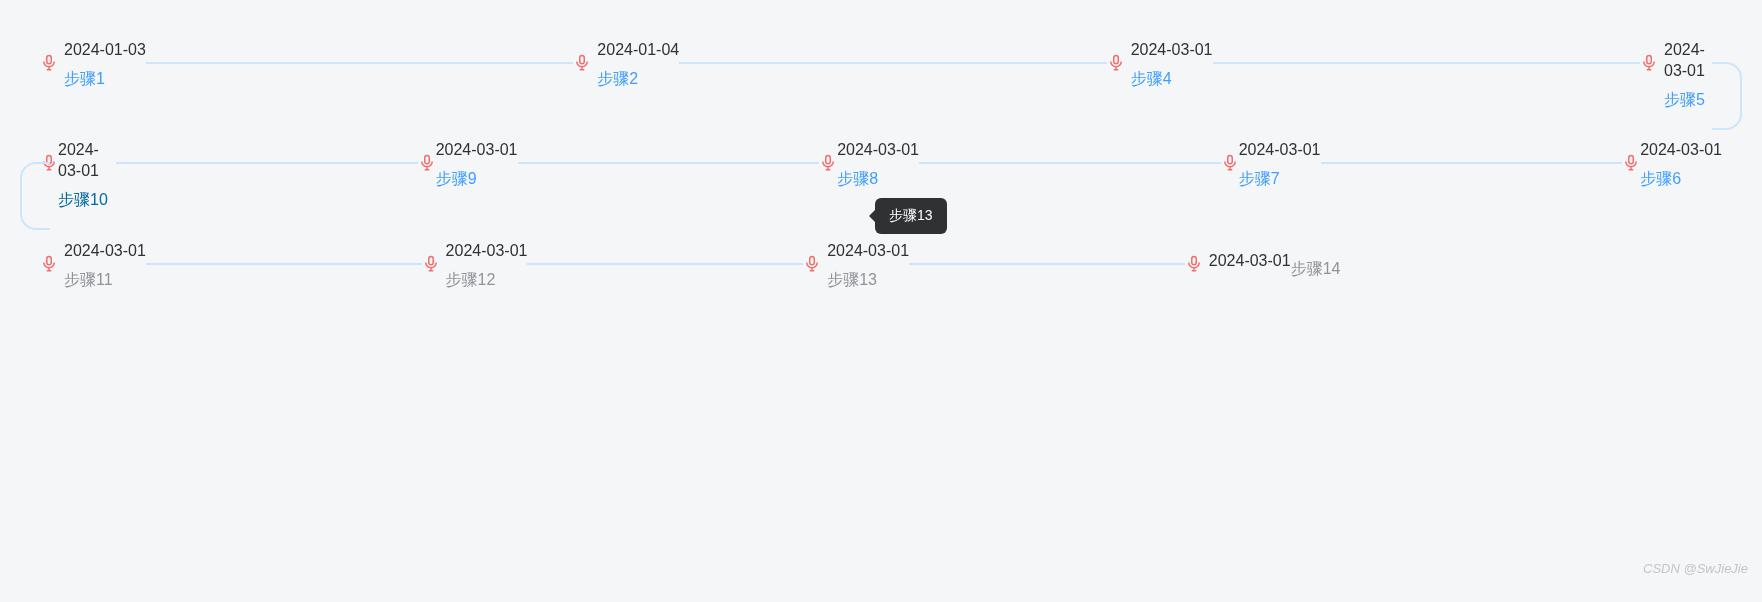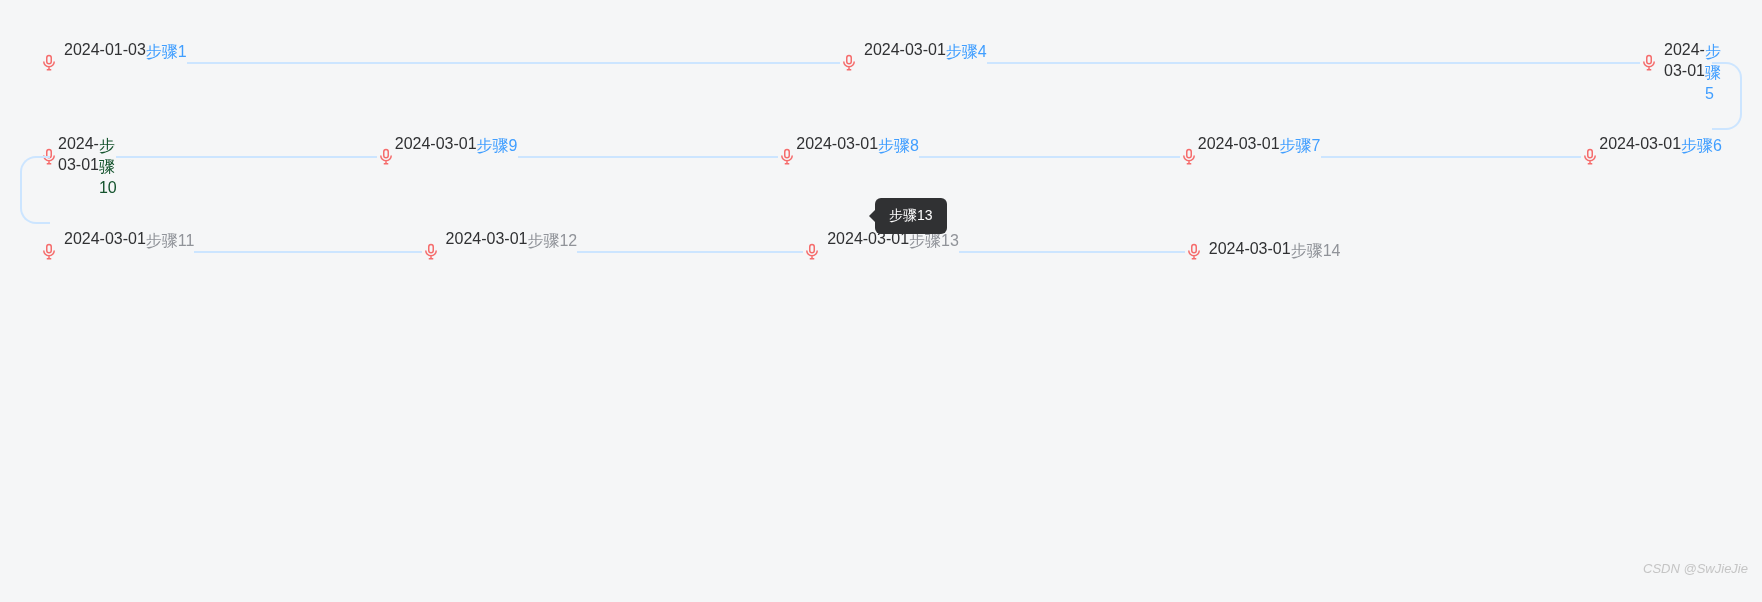--- a/index.html
+++ b/index.html
@@ -30,28 +30,28 @@
       width: 18px;
       height: 22px;
       flex-shrink: 0;
       position: relative;
       margin-top: 12px;
       margin-right: 6px;
     }
     .mic-icon svg { display: block; }
     .item-text {
       display: flex;
-      flex-direction: row;
+      flex-direction: column;
       font-size: 16px;
       line-height: 1.3;
     }
     .date-text { color: #303133; }
-    .step-text { margin-top: 2px; }
+    .step-text { margin-top: 8px; }
     .step-blue { color: #409eff; }
-    .step-green { color: #14532d; }
+    .step-green { color: #0369a1; }
     .step-gray { color: #909399; }
     .connector {
       flex: 1;
       height: 2px;
       background: #cce5ff;
       margin-top: 22px;
       min-width: 30px;
     }
     .snake-connector-right {
       position: absolute;
@@ -129,20 +129,33 @@
       <div class="connector"></div>
     </div>
     <div class="timeline-item">
       <span class="mic-icon">
         <svg viewBox="0 0 24 24" width="18" height="22" fill="none" stroke="#f56c6c" stroke-width="2">
             <rect x="9" y="2" width="6" height="11" rx="3"></rect>
             <path d="M5 10a7 7 0 0 0 14 0M12 17v4M9 21h6"></path>
           </svg>
       </span>
       <div class="item-text">
+        <span class="date-text">2024-01-04</span>
+        <span class="step-text step-blue">步骤2</span>
+      </div>
+      <div class="connector"></div>
+    </div>
+    <div class="timeline-item">
+      <span class="mic-icon">
+        <svg viewBox="0 0 24 24" width="18" height="22" fill="none" stroke="#f56c6c" stroke-width="2">
+            <rect x="9" y="2" width="6" height="11" rx="3"></rect>
+            <path d="M5 10a7 7 0 0 0 14 0M12 17v4M9 21h6"></path>
+          </svg>
+      </span>
+      <div class="item-text">
         <span class="date-text">2024-03-01</span>
         <span class="step-text step-blue">步骤4</span>
       </div>
       <div class="connector"></div>
     </div>
     <div class="timeline-item" style="flex:0 0 auto;">
       <span class="mic-icon">
         <svg viewBox="0 0 24 24" width="18" height="22" fill="none" stroke="#f56c6c" stroke-width="2">
             <rect x="9" y="2" width="6" height="11" rx="3"></rect>
             <path d="M5 10a7 7 0 0 0 14 0M12 17v4M9 21h6"></path>

